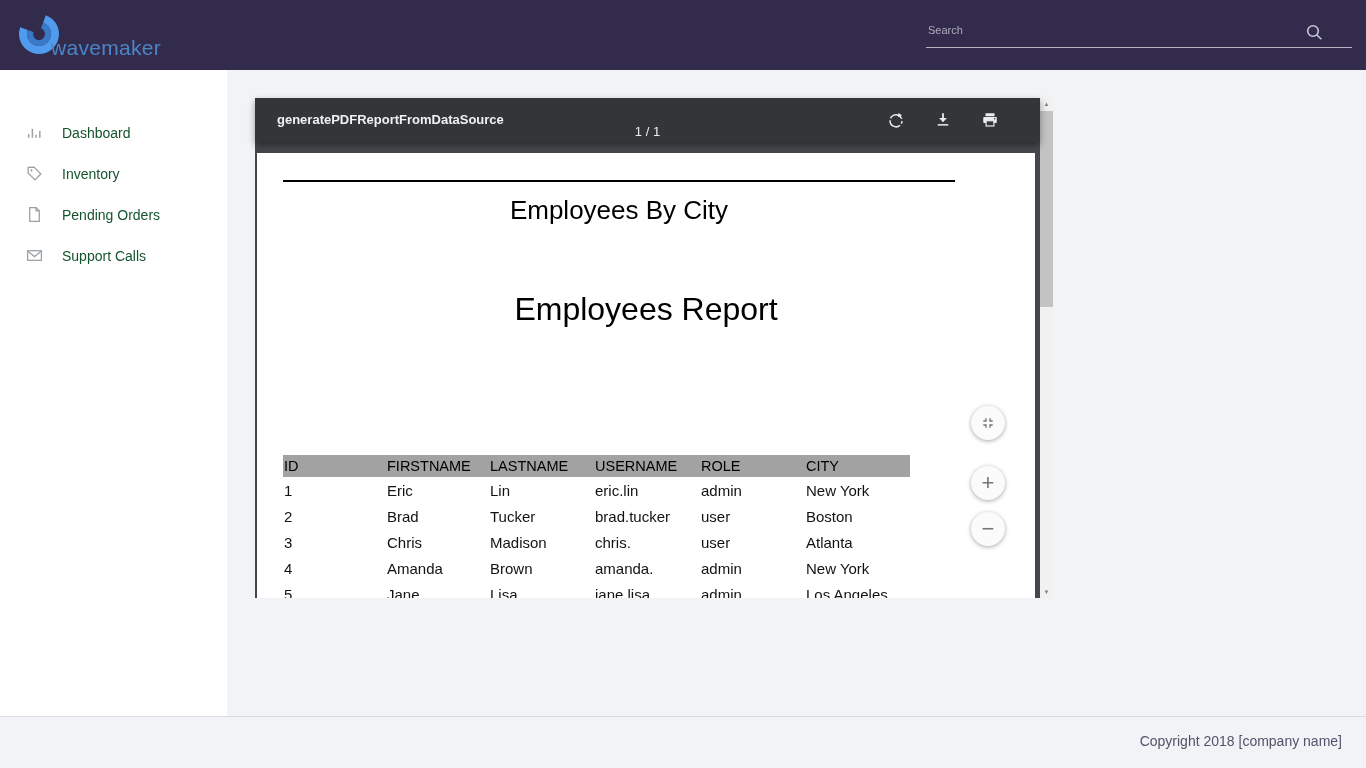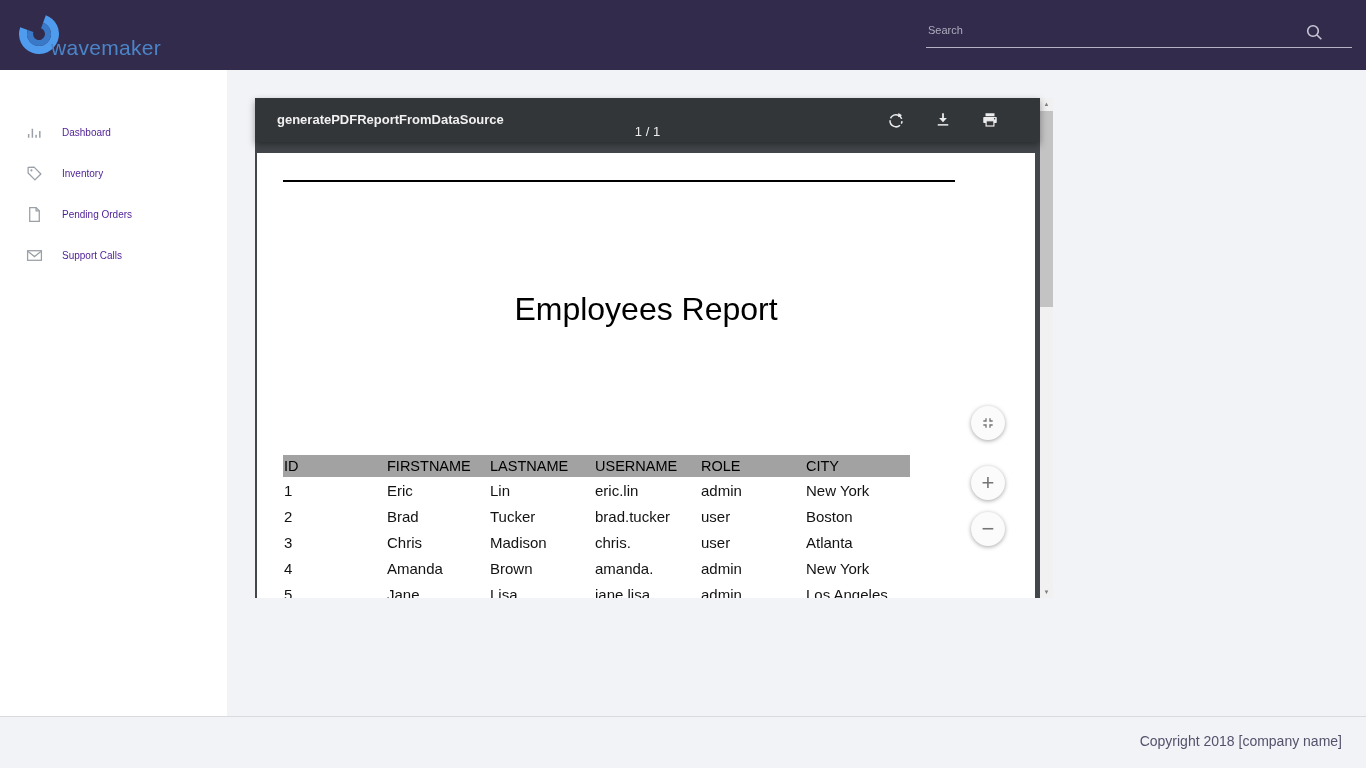--- a/index.html
+++ b/index.html
@@ -16,21 +16,21 @@
   .brand-text { position:absolute; left:36px; top:26px; font-size:21px; color:#4b85c8; letter-spacing:.3px; }
   .search-box { position:absolute; right:14px; top:14px; width:426px; height:34px; border-bottom:1px solid #b5b2c4; }
   .search-input { width:390px; height:32px; background:transparent; border:none; outline:none; color:#e8e8ee; font-size:11px; font-family:"Liberation Sans",sans-serif; }
   .search-input::placeholder { color:#aeacbe; }
   .search-icon { position:absolute; right:28px; top:9px; width:19px; height:19px; cursor:pointer; }
 
   
   .sidebar { position:absolute; top:70px; left:0; width:227px; height:646px; background:#ffffff; padding-top:42px; }
   .nav-item { height:41px; display:flex; align-items:center; padding-left:26px; cursor:pointer; }
   .nav-icon { width:17px; height:17px; margin-right:19px; color:#9aa0a6; flex:0 0 auto; }
-  .nav-label { color:#4c1d95; font-size:10px; }
+  .nav-label { color:#14532d; font-size:14px; }
 
   
   .pdf-embed { position:absolute; left:255px; top:98px; width:798px; height:500px; }
   .pdf-toolbar { position:absolute; left:0; top:0; width:785px; height:44px; background:#323639; z-index:3; box-shadow:0 3px 7px rgba(0,0,0,.38); }
   .pdf-title { position:absolute; left:22px; top:0; height:44px; line-height:44px; color:#f1f1f1; font-size:13px; font-weight:bold; }
   .pdf-page-indicator { position:absolute; left:0; top:0; width:785px; height:44px; line-height:44px; text-align:center; color:#ededed; font-size:13px; pointer-events:none;margin-top:12px; }
   .toolbar-actions { position:absolute; right:34px; top:0; height:44px; display:flex; align-items:center; gap:15px; }
   .tb-btn { width:32px; height:32px; display:flex; align-items:center; justify-content:center; cursor:pointer; border-radius:50%; }
 
   .viewer-body { position:absolute; left:0; top:44px; width:785px; height:456px; background:#43474b; overflow:hidden; }
@@ -151,20 +151,21 @@
           <rect x="6.8" y="13" width="10.4" height="7" fill="#323639" stroke="#ececec" stroke-width="1.6"></rect>
           <circle cx="18.2" cy="10.3" r="1" fill="#323639"></circle>
         </svg>
       </span>
     </span>
   </div>
 
   <div class="viewer-body">
     <div class="pdf-page">
       <div class="doc-rule"></div>
+      <div class="doc-subtitle">Employees By City</div>
       <div class="doc-title">Employees Report</div>
       <table class="report-table">
         <colgroup>
           <col style="width:103px">
             <col style="width:103px">
             <col style="width:105px">
           <col style="width:106px">
             <col style="width:105px">
             <col style="width:105px">
         </colgroup>

